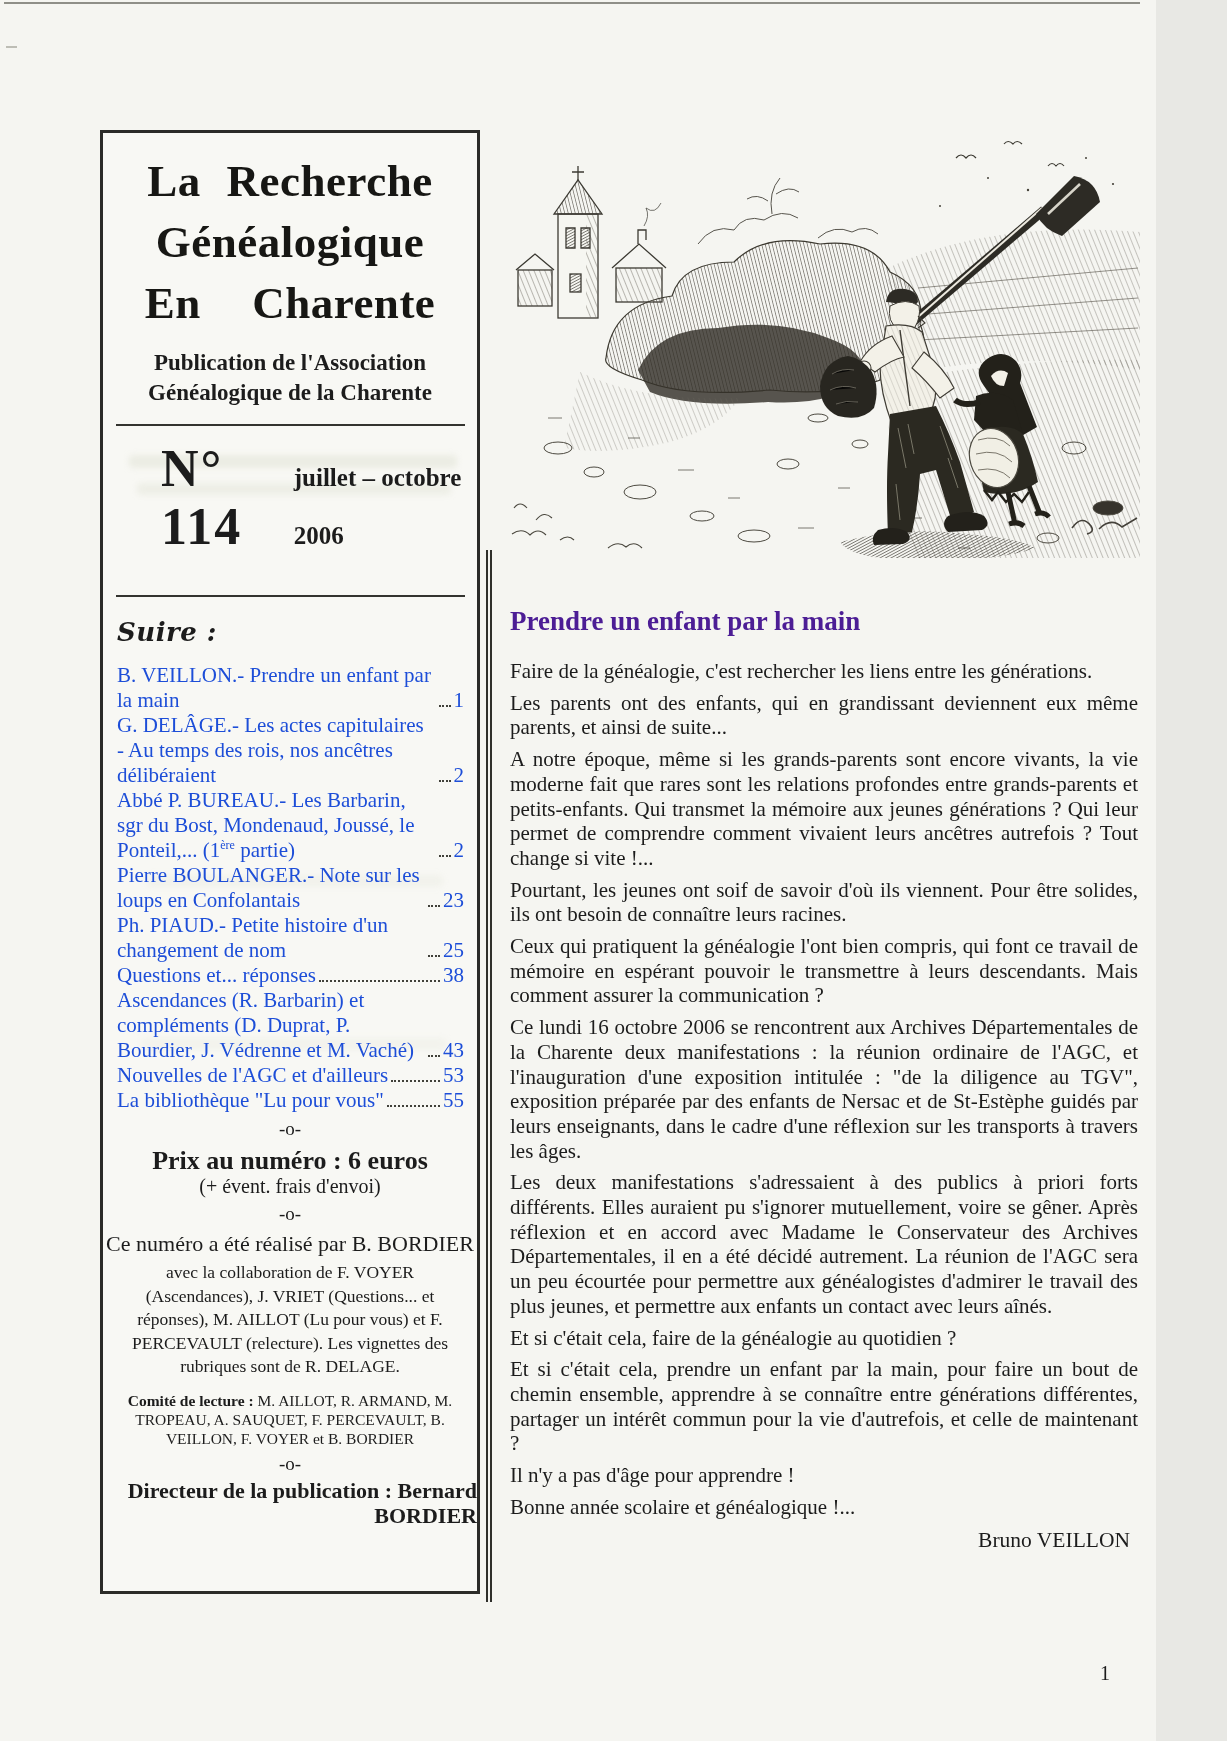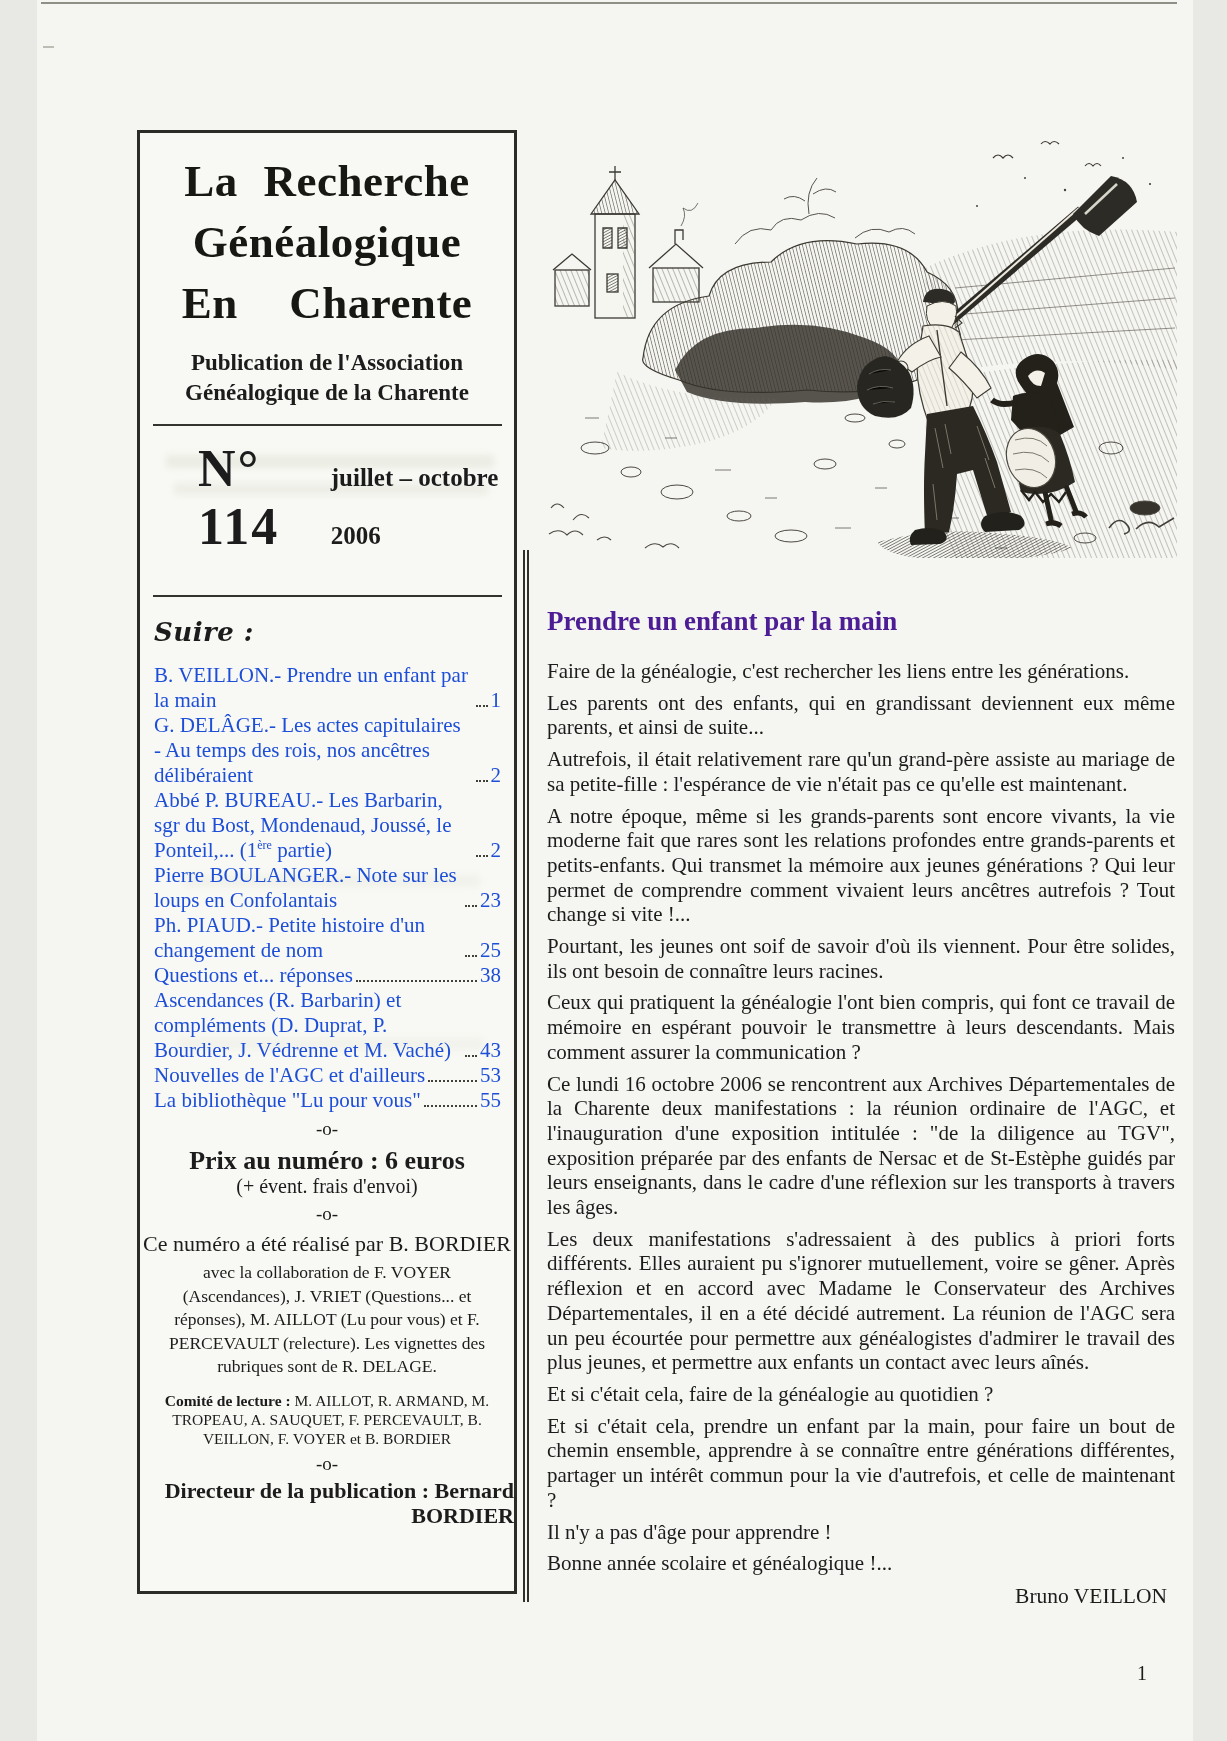--- a/index.html
+++ b/index.html
@@ -1,17 +1,17 @@
 <!DOCTYPE html>
 <html><head>
 <meta charset="utf-8">
 <style>
   html,body{margin:0;padding:0;background:#e8e8e4;}
   .page{position:relative;width:1156px;height:1741px;background:#f5f5f1;
-        font-family:"Liberation Serif","DejaVu Serif",serif;color:#1c1c1c;overflow:hidden;margin-left:37px;}
+        font-family:"Liberation Serif","DejaVu Serif",serif;color:#1c1c1c;overflow:hidden;}
   
   .scan-top{position:absolute;top:2px;left:4px;width:1136px;height:2px;background:#7d7d76;opacity:.85;}
   .scan-right{position:absolute;top:0;left:1216px;width:2px;height:1741px;background:#cfcfc8;}
   .scan-dash{position:absolute;top:46px;left:6px;width:11px;height:2px;background:#bdbdb5;}
 
   
   .masthead-box{position:absolute;left:100px;top:130px;width:380px;height:1464px;
       border:3px solid #2b2b28;background:#f8f8f4;box-sizing:border-box;z-index:0;overflow:hidden;}
   .ghost{position:absolute;background:#dfe1d3;border-radius:4px;filter:blur(3px);z-index:-1;}
   .g1{left:26px;top:322px;width:328px;height:13px;opacity:.50;}
@@ -314,21 +314,20 @@
   </svg>
 
   <div class="col-rule"></div>
 
   <div class="editorial">
     <h2 class="editorial-title">Prendre un enfant par la main</h2>
     <div>
 
     <p>Faire de la généalogie, c'est rechercher les liens entre les générations.</p>
         <p>Les parents ont des enfants, qui en grandissant deviennent eux même parents, et ainsi de suite...</p>
-        <p>Autrefois, il était relativement rare qu'un grand-père assiste au mariage de sa petite-fille : l'espérance de vie n'était pas ce qu'elle est maintenant.</p>
         <p>A notre époque, même si les grands-parents sont encore vivants, la vie moderne fait que rares sont les relations profondes entre grands-parents et petits-enfants. Qui transmet la mémoire aux jeunes générations ? Qui leur permet de comprendre comment vivaient leurs ancêtres autrefois ? Tout change si vite !...</p>
         <p>Pourtant, les jeunes ont soif de savoir d'où ils viennent. Pour être solides, ils ont besoin de connaître leurs racines.</p>
         <p>Ceux qui pratiquent la généalogie l'ont bien compris, qui font ce travail de mémoire en espérant pouvoir le transmettre à leurs descendants. Mais comment assurer la communication ?</p>
         <p>Ce lundi 16 octobre 2006 se rencontrent aux Archives Départementales de la Charente deux manifestations : la réunion ordinaire de l'AGC, et l'inauguration d'une exposition intitulée : "de la diligence au TGV", exposition préparée par des enfants de Nersac et de St-Estèphe guidés par leurs enseignants, dans le cadre d'une réflexion sur les transports à travers les âges.</p>
         <p>Les deux manifestations s'adressaient à des publics à priori forts différents. Elles auraient pu s'ignorer mutuellement, voire se gêner. Après réflexion et en accord avec Madame le Conservateur des Archives Départementales, il en a été décidé autrement. La réunion de l'AGC sera un peu écourtée pour permettre aux généalogistes d'admirer le travail des plus jeunes, et permettre aux enfants un contact avec leurs aînés.</p>
         <p>Et si c'était cela, faire de la généalogie au quotidien ?</p>
         <p>Et si c'était cela, prendre un enfant par la main, pour faire un bout de chemin ensemble, apprendre à se connaître entre générations différentes, partager un intérêt commun pour la vie d'autrefois, et celle de maintenant ?</p>
         <p>Il n'y a pas d'âge pour apprendre !</p>
         <p>Bonne année scolaire et généalogique !...</p>
       </div>

